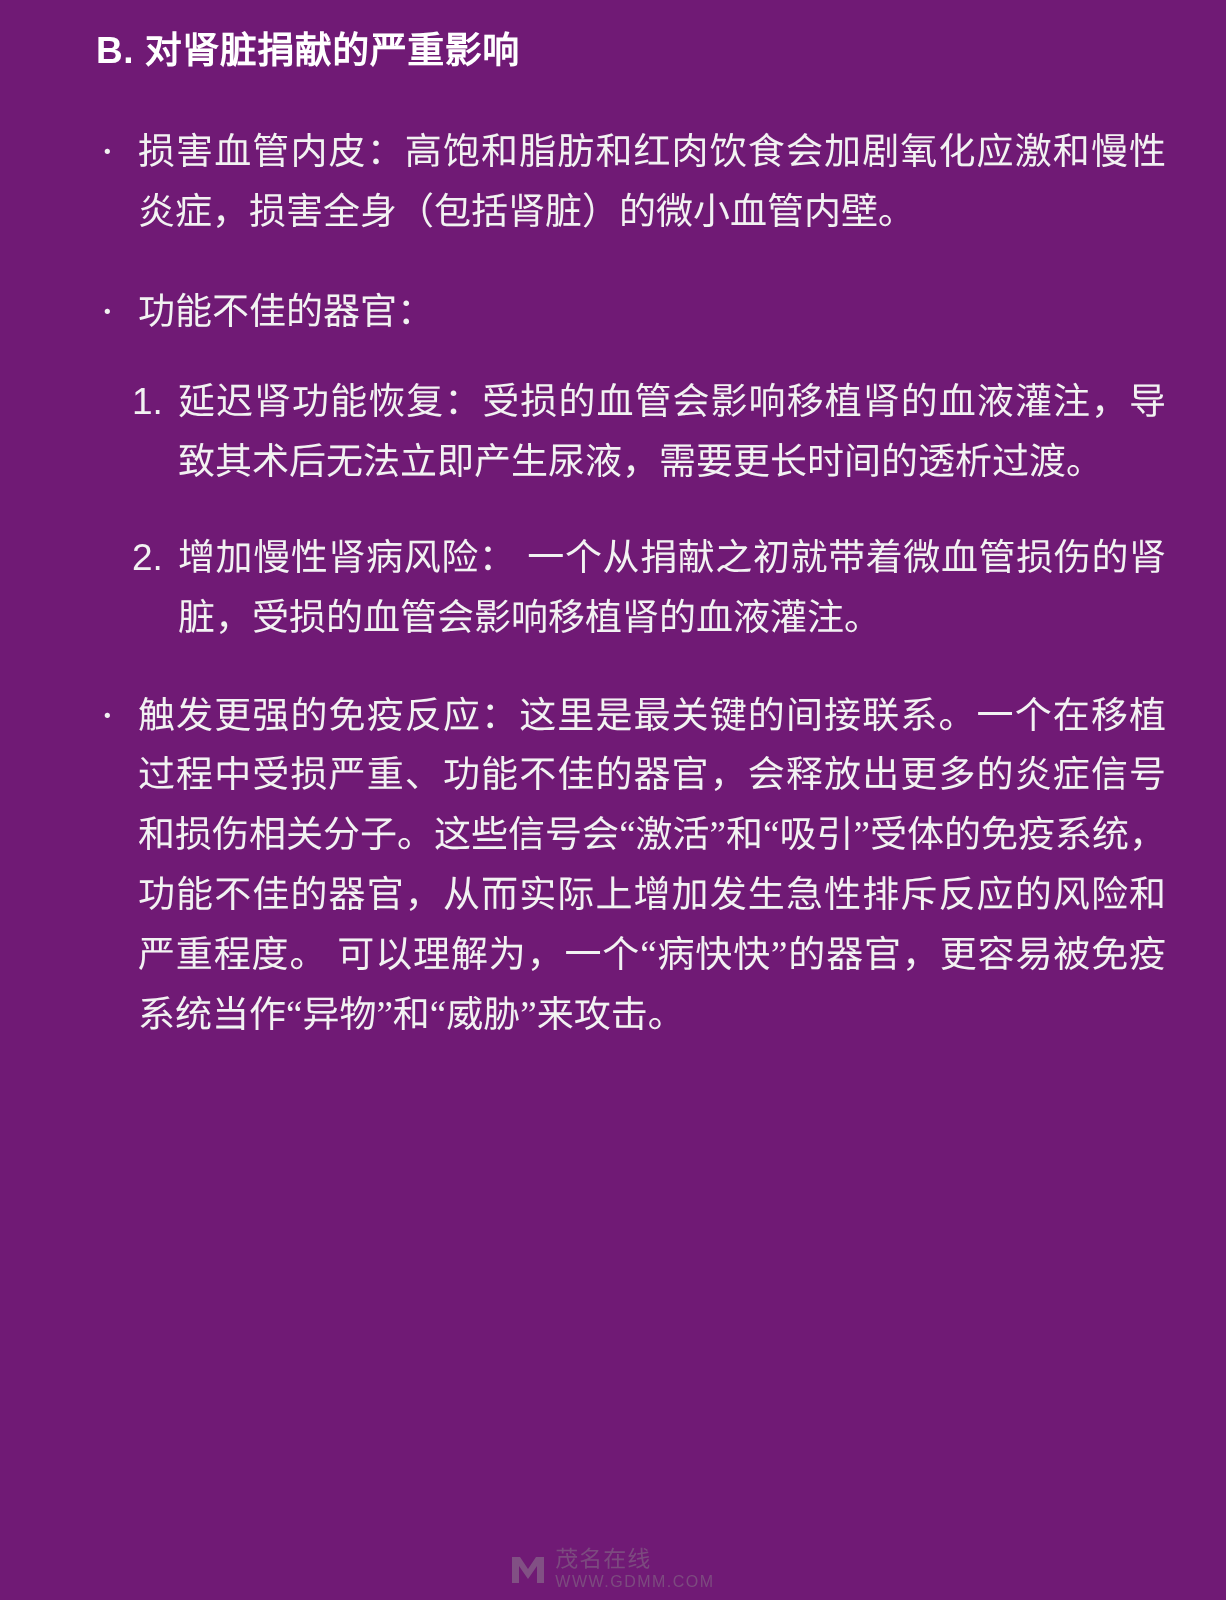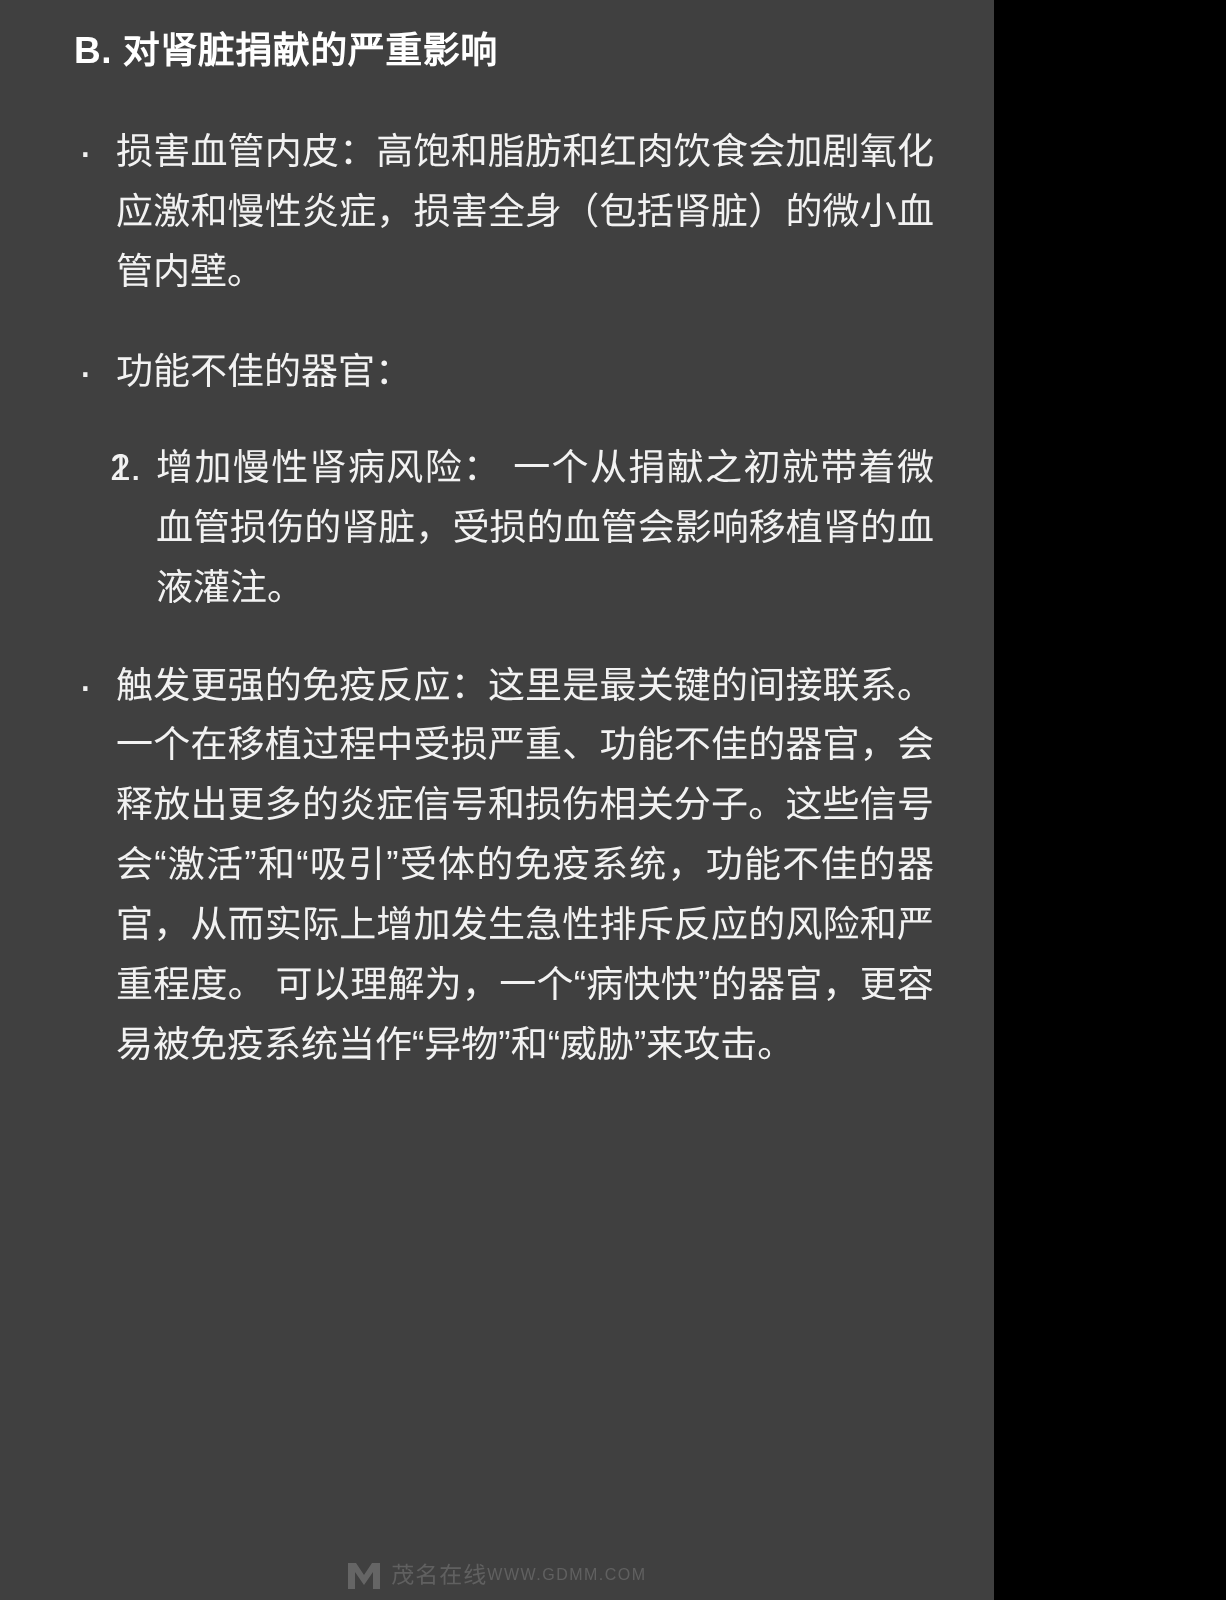--- a/index.html
+++ b/index.html
@@ -9,39 +9,40 @@
   }
   body {
     width: 1226px;
     min-height: 1600px;
     font-family: "Liberation Sans", "DejaVu Sans", sans-serif;
     color: #ffffff;
     -webkit-font-smoothing: antialiased;
   }
   .page {
     position: relative;
-    width: 994px;
+    width: 1226px;
     min-height: 1600px;
     box-sizing: border-box;
-    padding: 26px 60px 40px 70px;
-    background: #404040;
+    padding: 26px 60px 40px 92px;
+    background: #701a75;
     overflow: hidden;
   }
   .section-title {
     font-size: 37px;
     font-weight: bold;
     letter-spacing: 0.5px;
     line-height: 1.35;
     margin: 0 0 46px 4px;
     color: #ffffff;
   }
   .bullet-list {
     list-style: none;
     margin: 0;
     padding: 0;
+    font-family: Liberation Serif, serif;
   }
   .bullet-item {
     position: relative;
     padding-left: 46px;
     margin-bottom: 40px;
     font-size: 37px;
     line-height: 1.62;
     color: #f2f2f2;
     text-align: justify;
     text-justify: inter-ideograph;
@@ -94,21 +95,21 @@
     pointer-events: none;
   }
   .watermark .wm-mark {
     width: 34px;
     height: 30px;
     position: relative;
   }
   .watermark .wm-mark svg { display: block; }
   .watermark .wm-text {
     display: flex;
-    flex-direction: row;
+    flex-direction: column;
     align-items: flex-start;
     line-height: 1;
   }
   .watermark .wm-name {
     font-size: 23px;
     color: #8d8d8d;
     letter-spacing: 1px;
   }
   .watermark .wm-url {
     font-size: 16px;
@@ -125,20 +126,21 @@
   <h1 class="section-title">B. 对肾脏捐献的严重影响</h1>
 
   <ul class="bullet-list">
     <li class="bullet-item">损害血管内皮：高饱和脂肪和红肉饮食会加剧氧化应激和慢性炎症，损害全身（包括肾脏）的微小血管内壁。</li>
     <li class="bullet-item tight">功能不佳的器官：</li>
   </ul>
 
   <ol class="numbered-list">
     <li class="numbered-item">
       <span class="num">1.</span>
+      <span>延迟肾功能恢复：受损的血管会影响移植肾的血液灌注，导致其术后无法立即产生尿液，需要更长时间的透析过渡。</span>
     </li>
     <li class="numbered-item">
       <span class="num">2.</span>
       <span>增加慢性肾病风险： 一个从捐献之初就带着微血管损伤的肾脏，受损的血管会影响移植肾的血液灌注。</span>
     </li>
   </ol>
 
   <ul class="bullet-list">
     <li class="bullet-item">触发更强的免疫反应：这里是最关键的间接联系。一个在移植过程中受损严重、功能不佳的器官，会释放出更多的炎症信号和损伤相关分子。这些信号会“激活”和“吸引”受体的免疫系统，功能不佳的器官，从而实际上增加发生急性排斥反应的风险和严重程度。 可以理解为，一个“病快快”的器官，更容易被免疫系统当作“异物”和“威胁”来攻击。</li>
   </ul>

